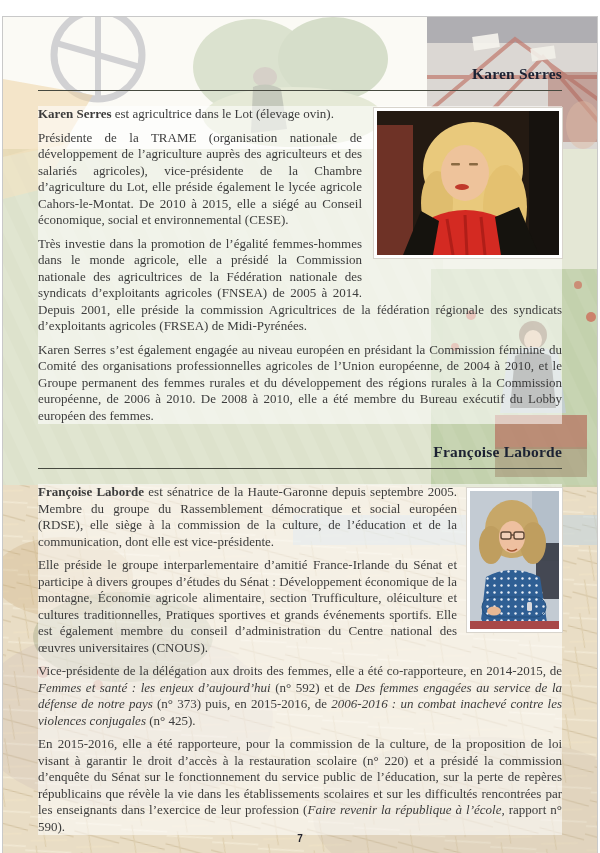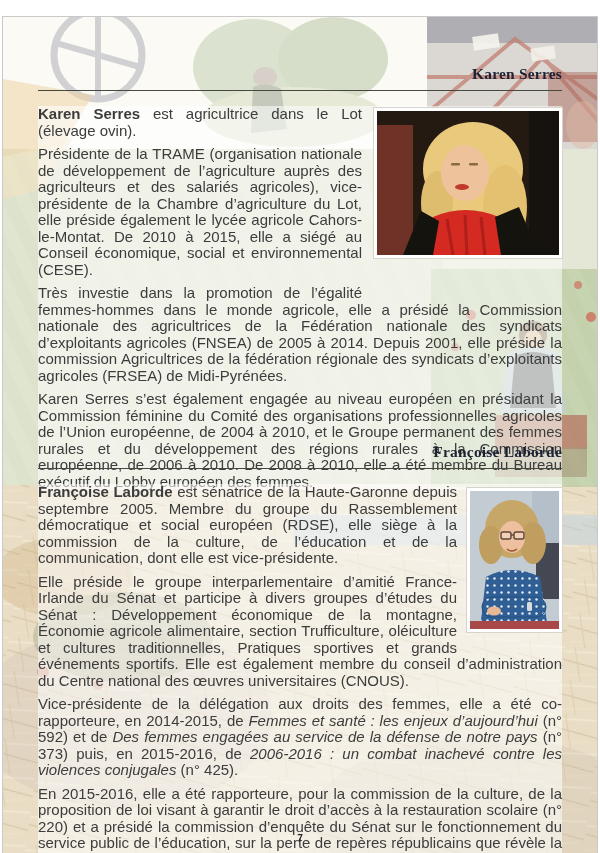--- a/index.html
+++ b/index.html
@@ -27,23 +27,24 @@
     letter-spacing:.2px; line-height:18px;
   }
   .rule { height:1px; background:#46493f; margin-top:7px; }
 
   .content {
     margin-top:15px;
     background:rgba(255,255,255,.55);
     overflow:visible;
   }
   .content p {
-    font-size:15px; line-height:16.5px;
+    font-size:13px; line-height:16.5px;
     text-align:justify;
     margin:0 0 7px 0;
+    font-family:Liberation Serif, serif;
   }
   .content p span.b { font-weight:bold; }
   .content p span.i { font-style:italic; }
 
   figure.photo {
     float:right;
     background:#ffffff;
     padding:3px;
     box-shadow:0 0 0 1px #d8d4cc;
   }

